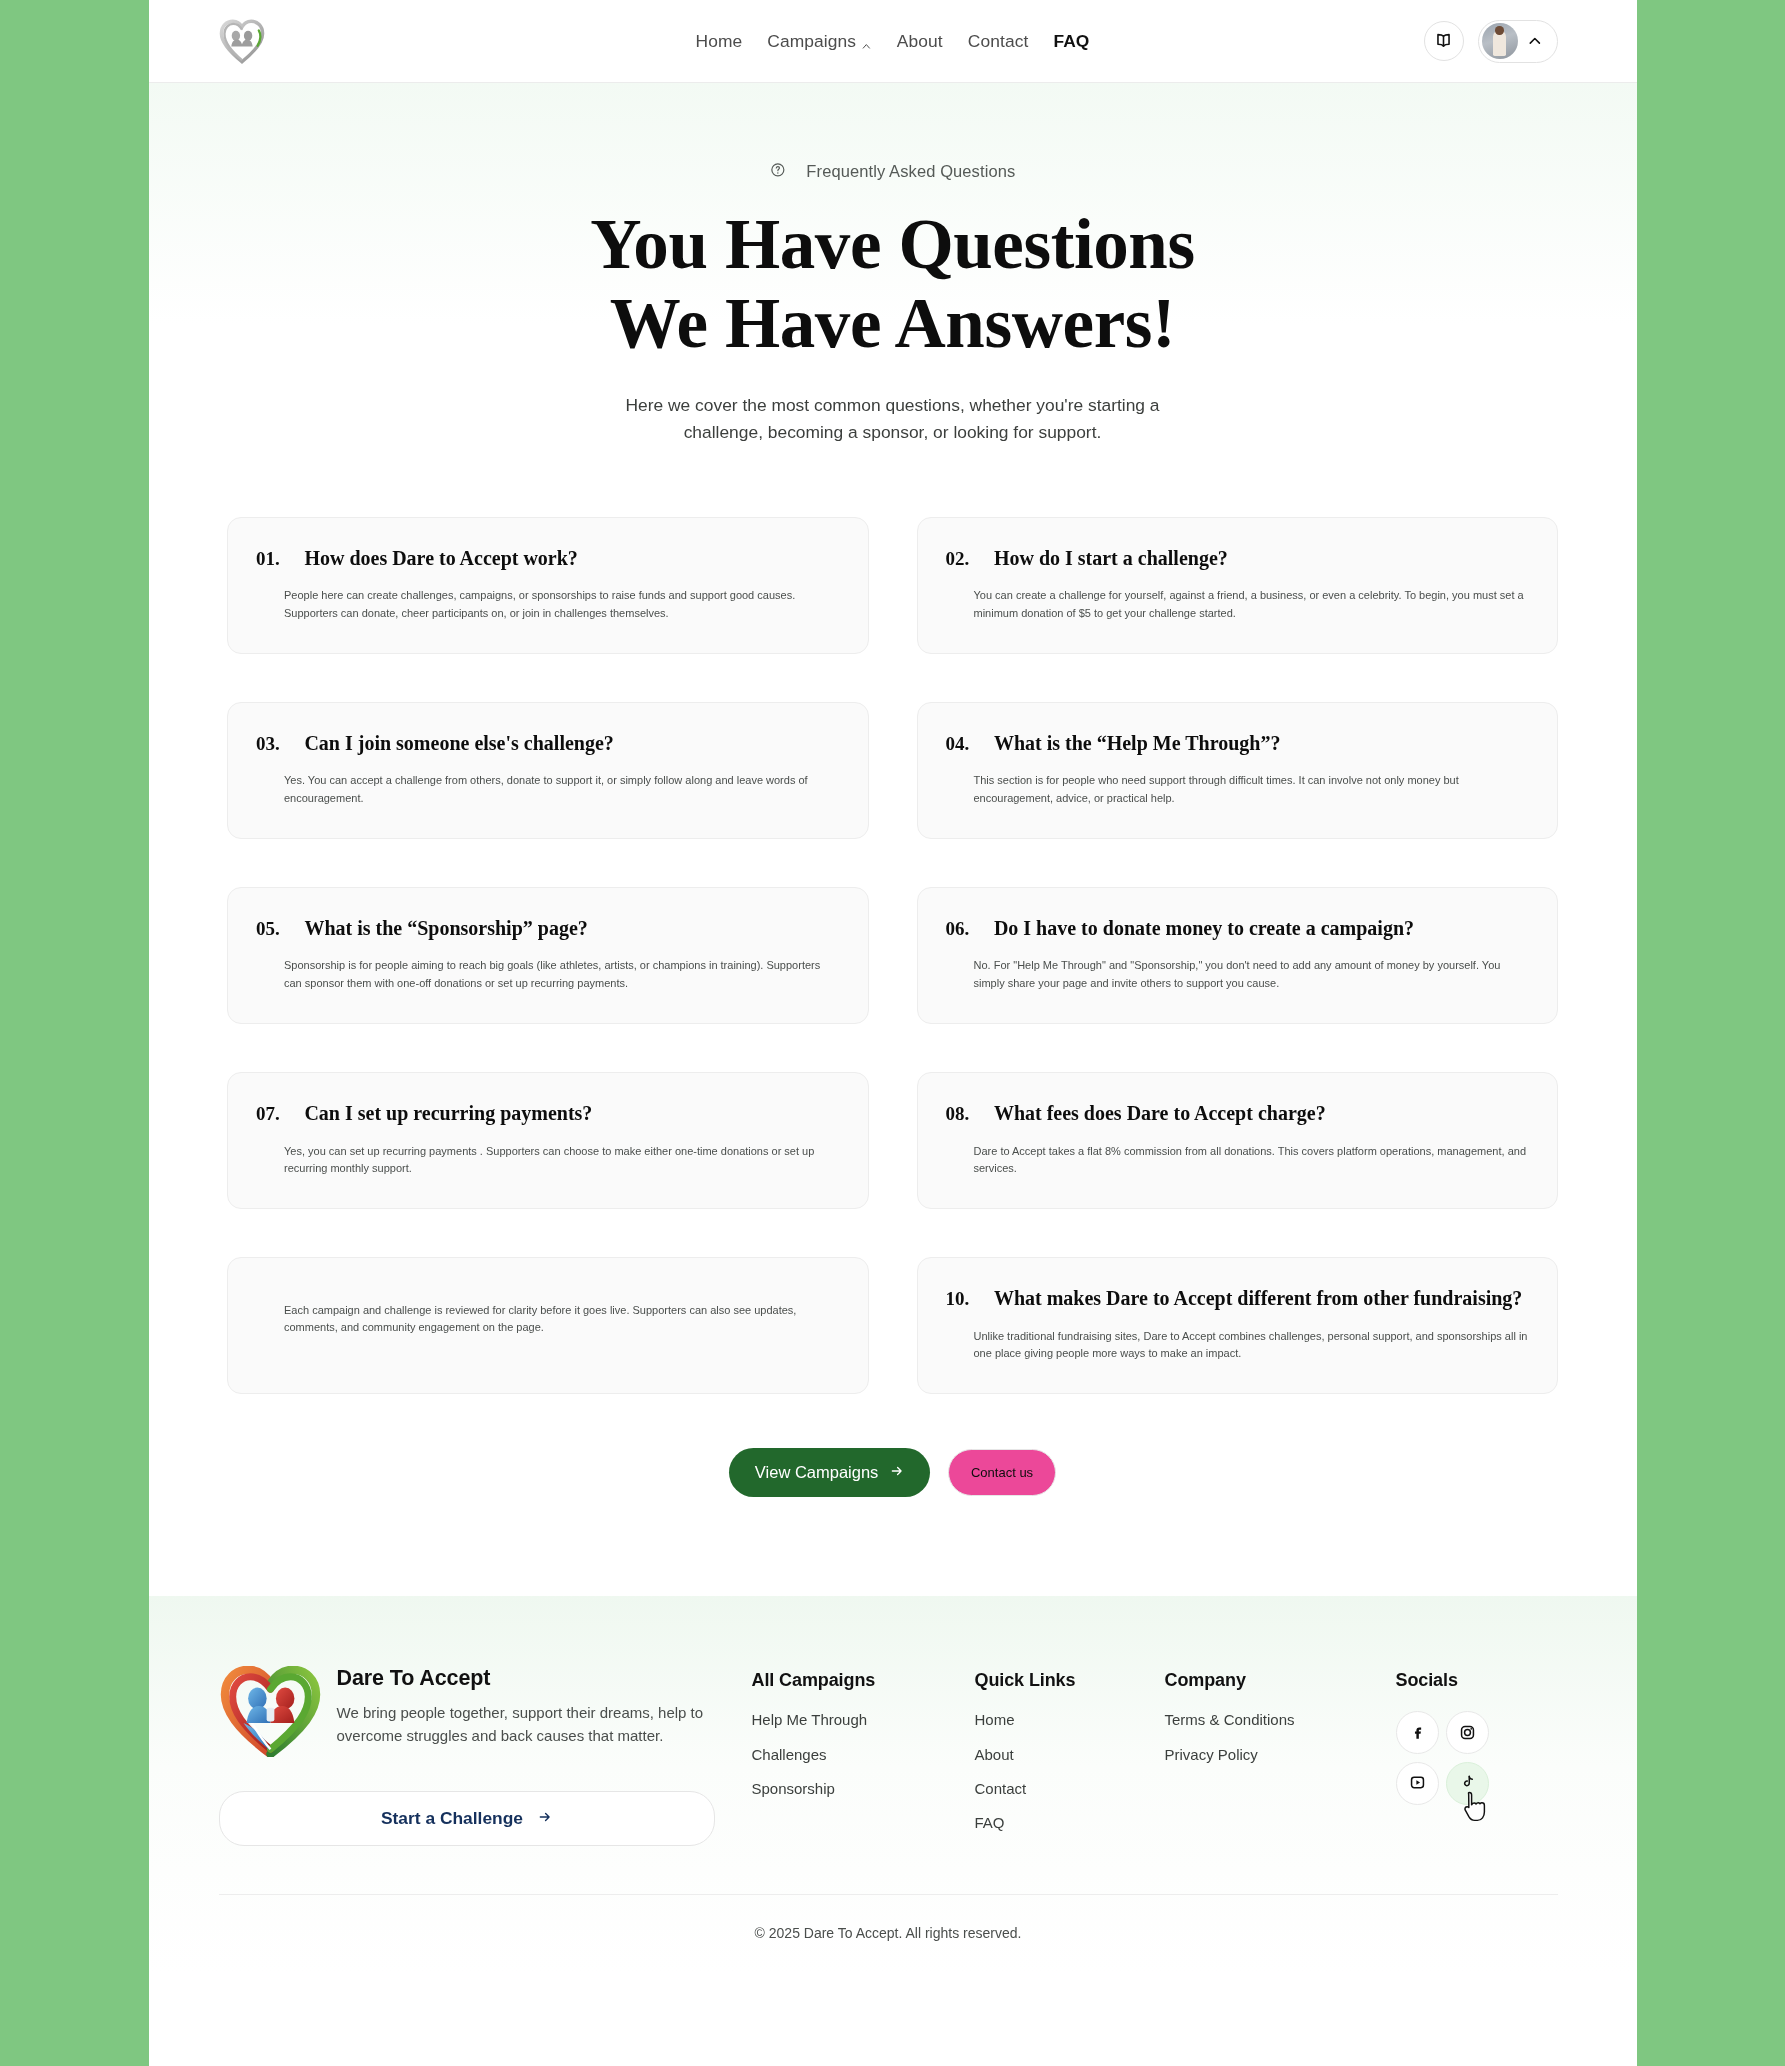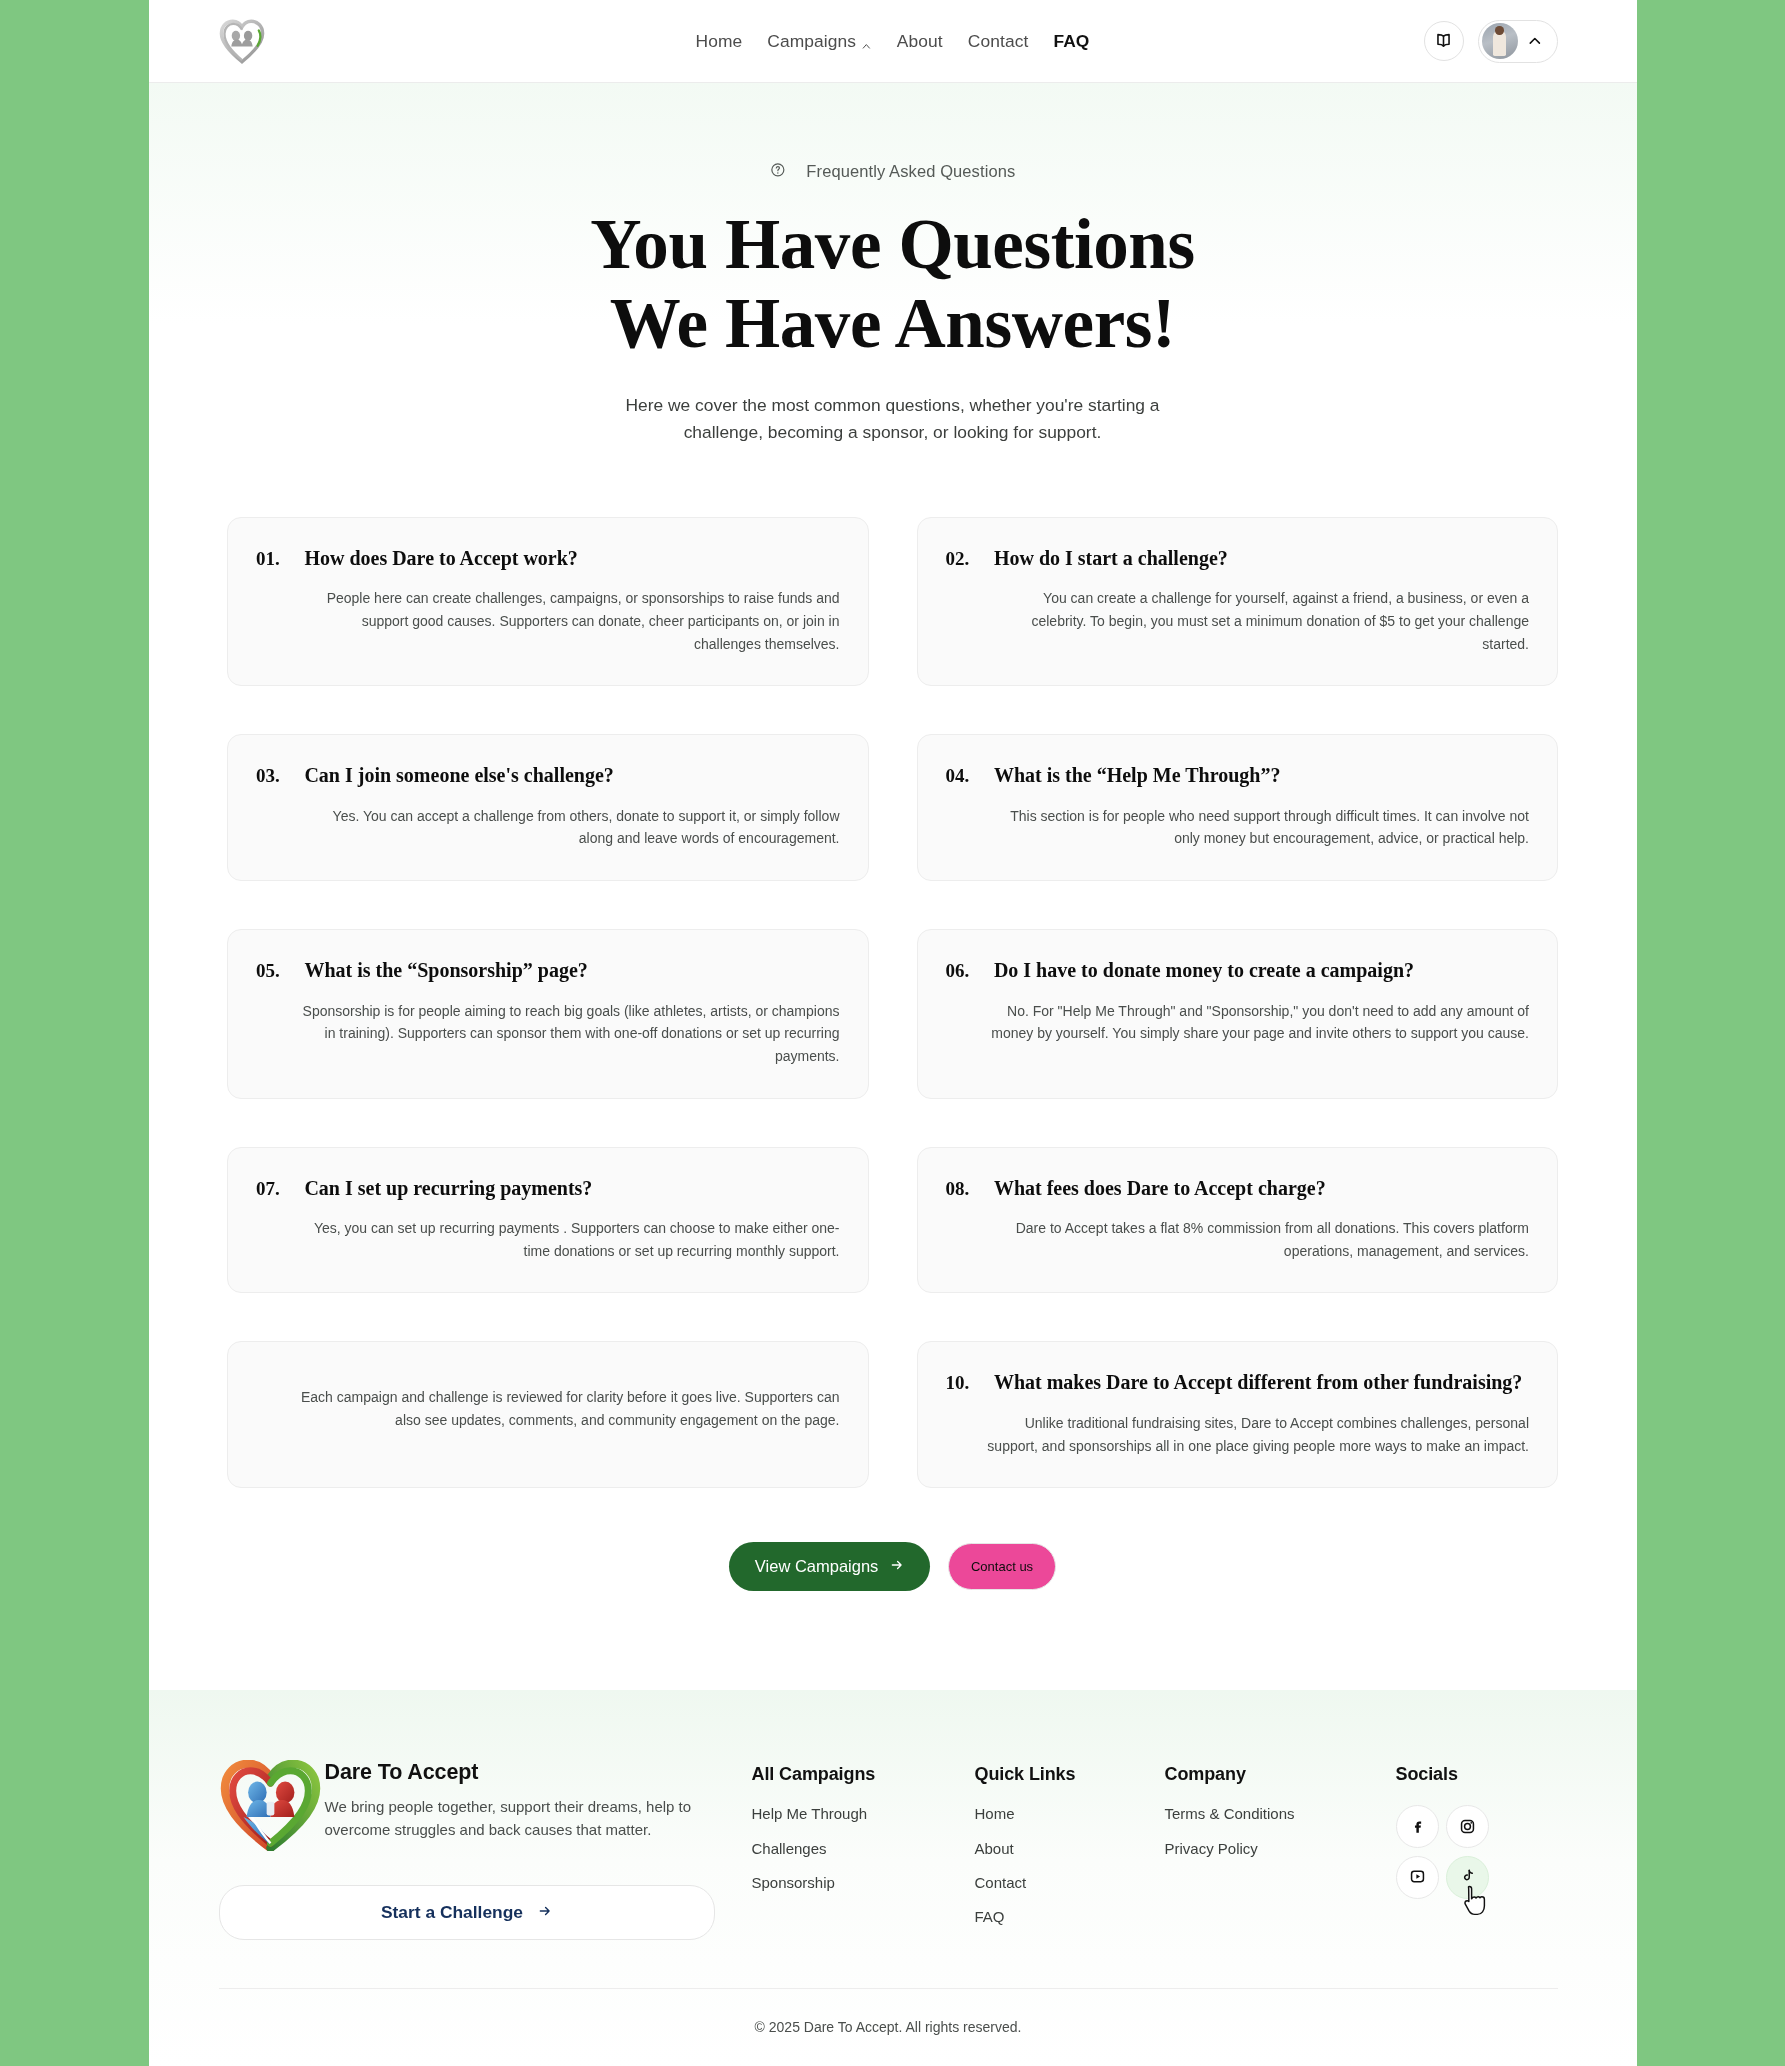--- a/index.html
+++ b/index.html
@@ -144,25 +144,24 @@
   }
   .faq-q {
     font-family: "Liberation Serif", serif;
     font-size: 20px;
     font-weight: 700;
     color: #0d0d0d;
     line-height: 1.3;
   }
   .faq-a {
     margin-top: 16.5px;
-    margin-left: 41px;
-    font-size: 14px;
+    margin-left: 28px;
+    font-size: 11px;
     line-height: 1.62;
     color: #4a4e4c;
-    text-align: right;
   }
 
   
   .cta {
     margin-top: 54px;
     display: flex;
     justify-content: center;
     align-items: center;
     gap: 18px;
   }
@@ -195,21 +194,21 @@
     margin-top: 99px;
     background: linear-gradient(180deg,#eff8f0 0%,#fbfdfb 45%, #ffffff 100%);
     padding: 70px 79px 33px 70px;
   }
   .footer-cols {
     display: flex;
     align-items: flex-start;
     gap: 0;
   }
   .f-brand { width: 533px; flex: 0 0 auto; }
-  .f-brand-row { display: flex; gap: 3px; align-items: flex-start; }
+  .f-brand-row { display: flex; gap: 15px; align-items: flex-start; }
   .f-logo { width: 103px; height: 91px; flex: 0 0 auto; }
   .f-name { font-size: 21.5px; font-weight: 700; color: #111; letter-spacing: -0.1px;}
   .f-tag {
     margin-top: 10.7px;
     font-size: 15px;
     line-height: 1.52;
     color: #4a4e4c;
     max-width: 372px;
   }
   .f-btn {

